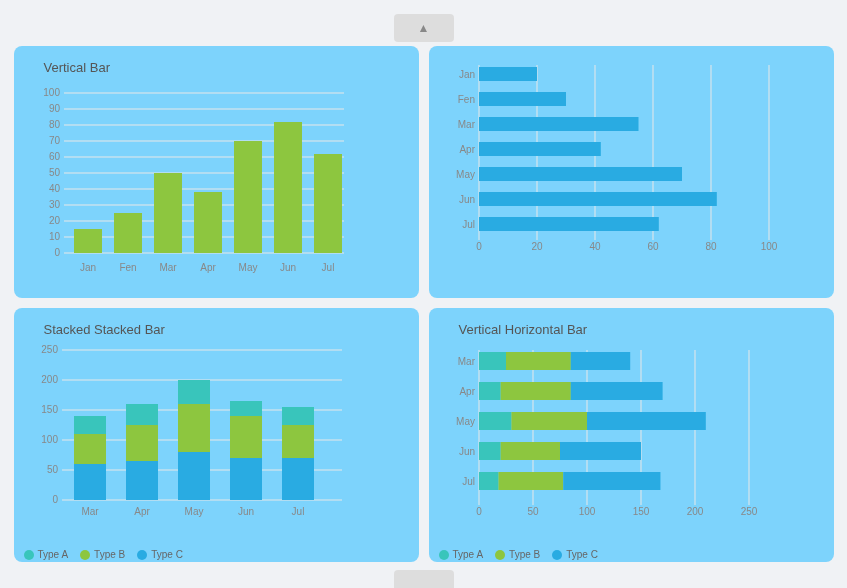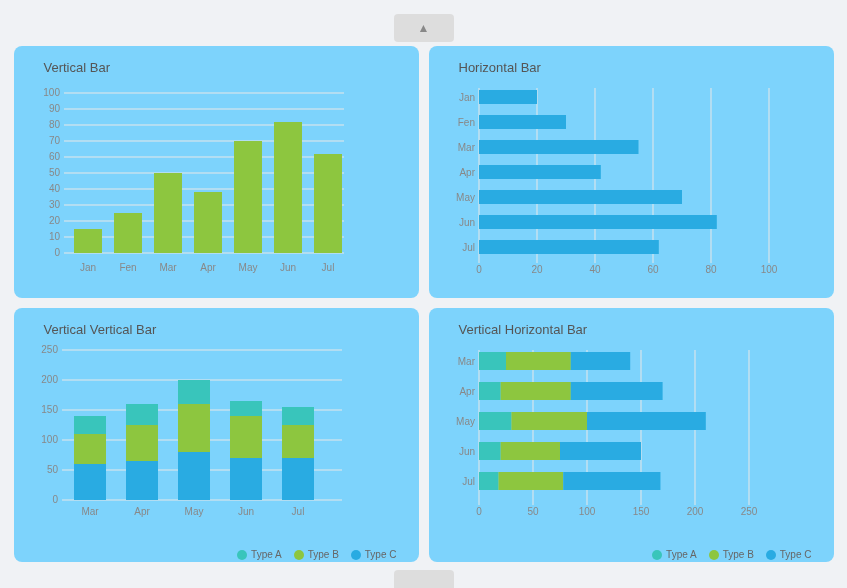--- a/index.html
+++ b/index.html
@@ -72,21 +72,21 @@
       color: #666;
     }
     .legend-dot {
       width: 10px;
       height: 10px;
       border-radius: 50%;
       margin-right: 4px;
     }
     .legend-row {
       display: flex;
-      justify-content: flex-end;
+      justify-content: flex-start;
       margin-top: 6px;
     }
   </style>
 </head>
 <body>
 
 <div class="nav-btn">
   <span>▲</span>
 </div>
 
@@ -137,21 +137,20 @@
           <text x="144" y="178" class="axis-label" text-anchor="middle">Apr</text>
           <text x="184" y="178" class="axis-label" text-anchor="middle">May</text>
           <text x="224" y="178" class="axis-label" text-anchor="middle">Jun</text>
           <text x="264" y="178" class="axis-label" text-anchor="middle">Jul</text>
         </g>
       </svg>
     </div>
   </div>
 
   <div class="chart-container">
-    <div class="chart-title">Horizontal Bar</div>
     <div class="chart-area">
       <svg width="370" height="210">
 
         <g transform="translate(40,5)">
 
           <line x1="0" y1="0" x2="0" y2="175" class="grid-line"></line>
           <line x1="58" y1="0" x2="58" y2="175" class="grid-line"></line>
           <line x1="116" y1="0" x2="116" y2="175" class="grid-line"></line>
           <line x1="174" y1="0" x2="174" y2="175" class="grid-line"></line>
           <line x1="232" y1="0" x2="232" y2="175" class="grid-line"></line>
@@ -178,21 +177,21 @@
           <text x="-4" y="88" class="axis-label" text-anchor="end">Apr</text>
           <text x="-4" y="113" class="axis-label" text-anchor="end">May</text>
           <text x="-4" y="138" class="axis-label" text-anchor="end">Jun</text>
           <text x="-4" y="163" class="axis-label" text-anchor="end">Jul</text>
         </g>
       </svg>
     </div>
   </div>
 
   <div class="chart-container">
-    <div class="chart-title">Vertical Vertical Bar</div>
+    <div class="chart-title">Stacked Stacked Bar</div>
     <div class="chart-area">
       <svg width="340" height="195">
 
         <g transform="translate(38,5)">
 
           <line x1="0" y1="150" x2="280" y2="150" class="grid-line"></line>
           <line x1="0" y1="120" x2="280" y2="120" class="grid-line"></line>
           <line x1="0" y1="90" x2="280" y2="90" class="grid-line"></line>
           <line x1="0" y1="60" x2="280" y2="60" class="grid-line"></line>
           <line x1="0" y1="30" x2="280" y2="30" class="grid-line"></line>

